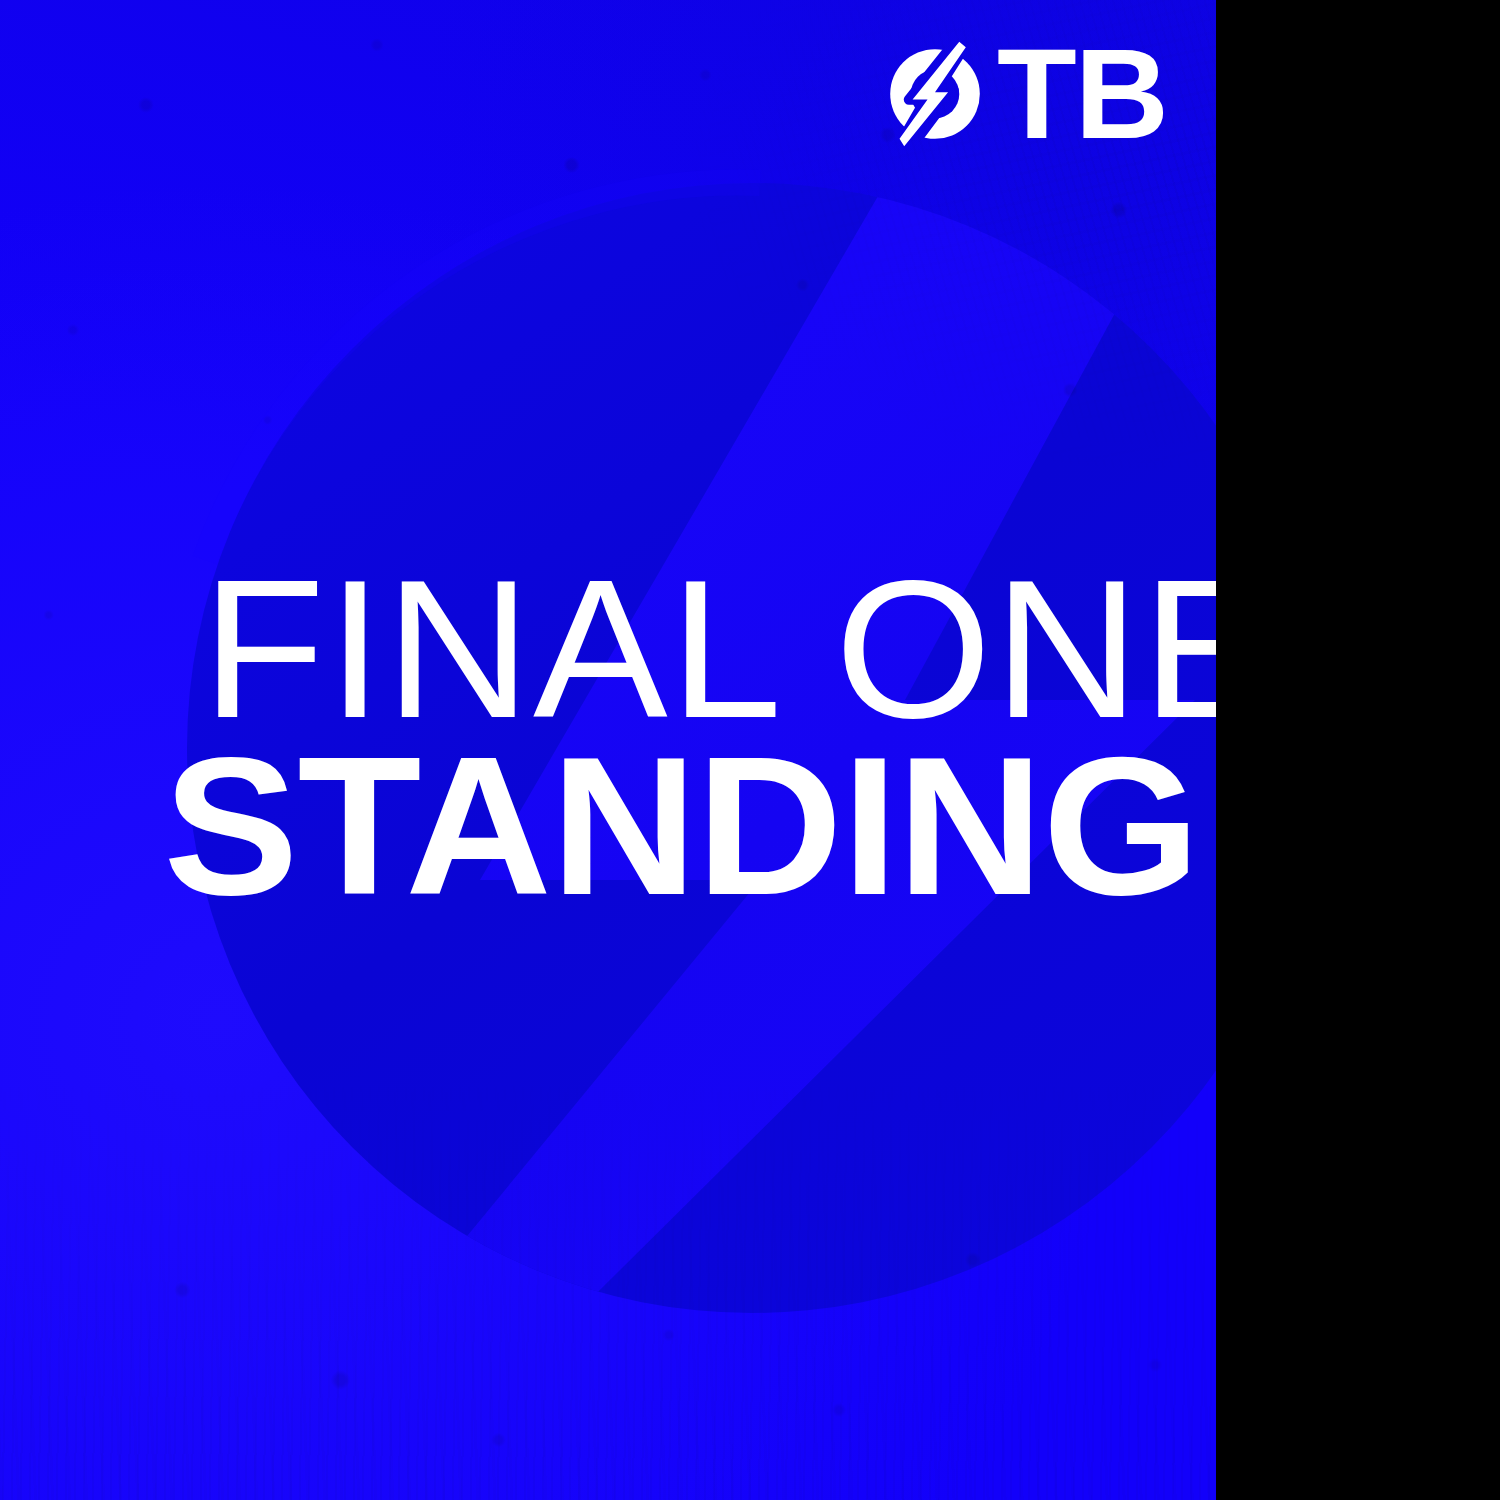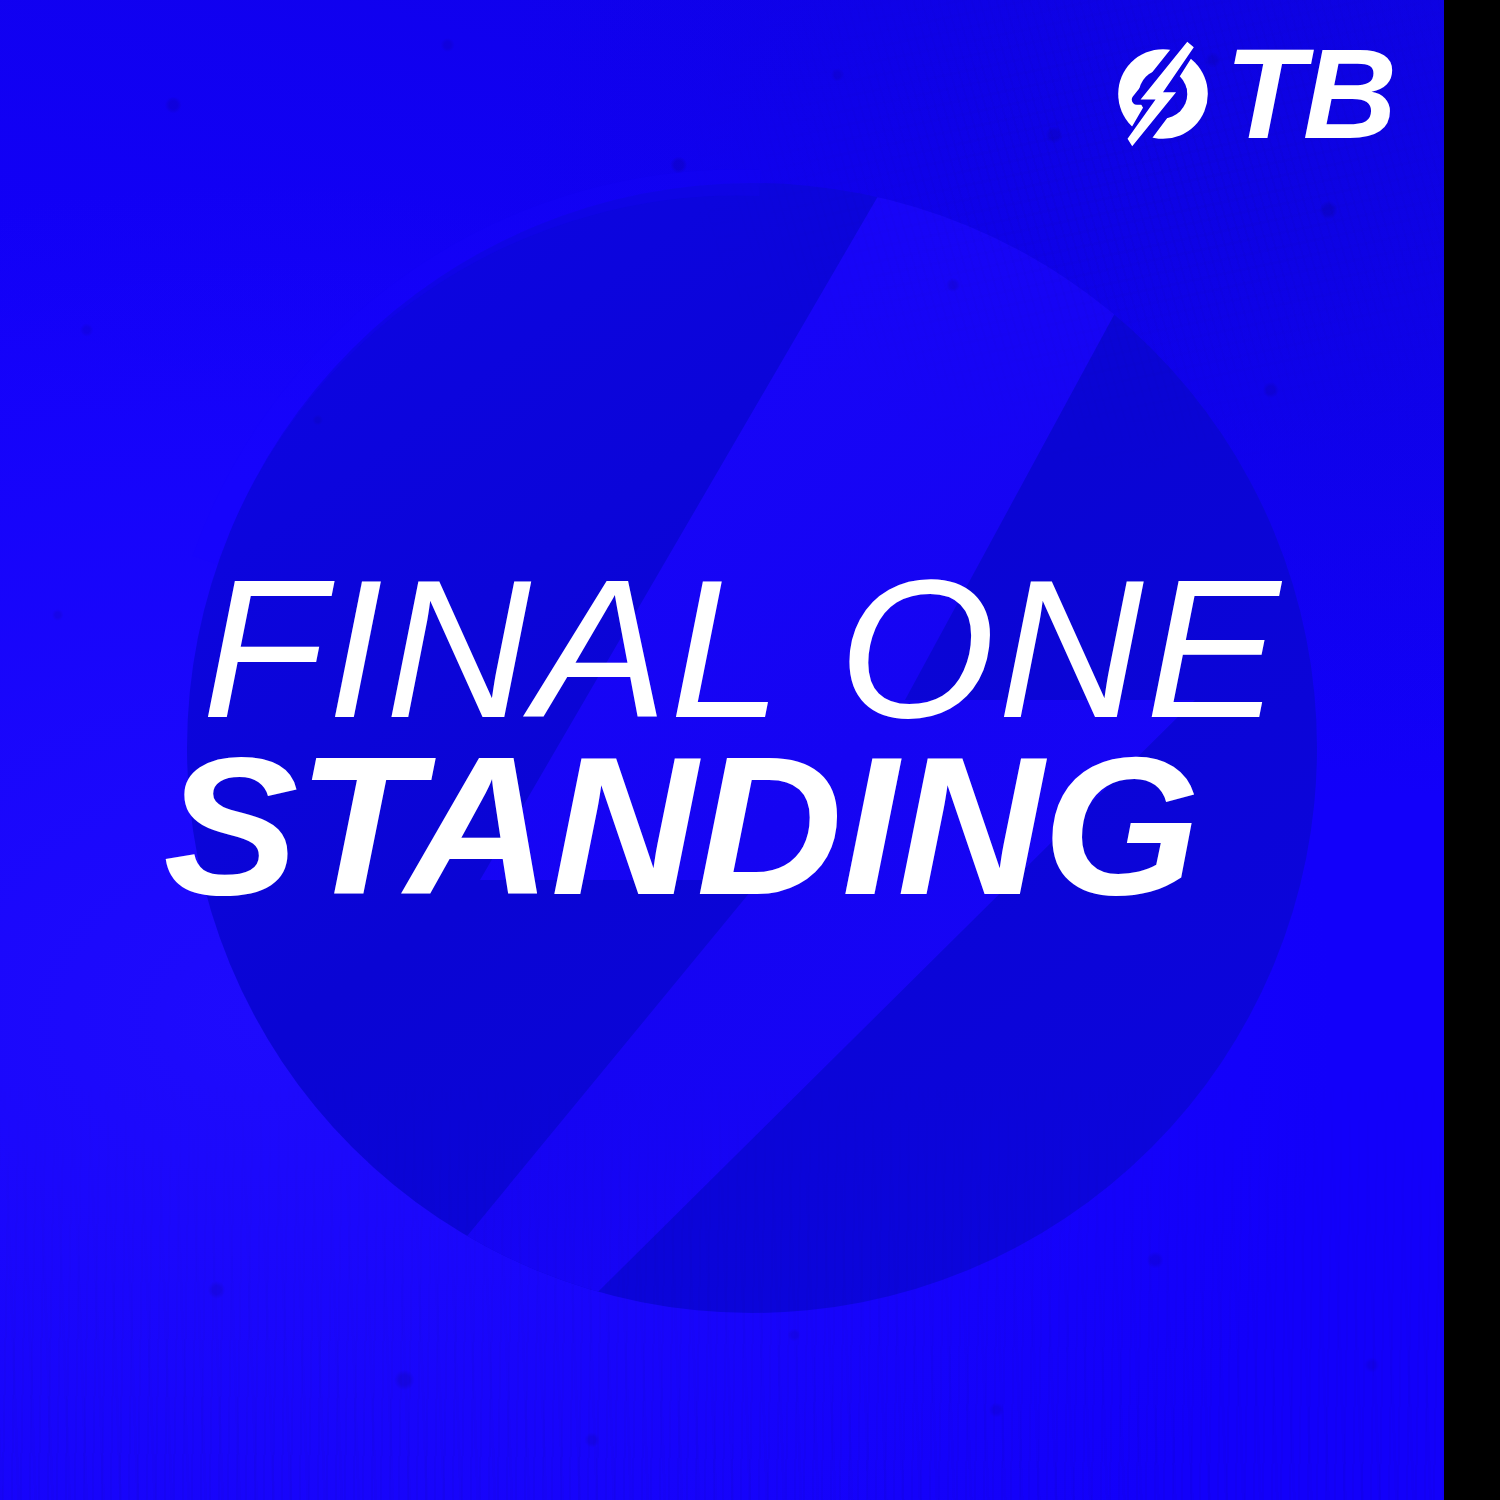--- a/index.html
+++ b/index.html
@@ -3,26 +3,25 @@
 <meta charset="utf-8">
 <title>Final One Standing</title>
 <style>
   html, body {
     margin: 0;
     padding: 0;
     background: #000;
   }
   #cover {
     position: relative;
-    width: 1444px;
+    width: 1216px;
     height: 1500px;
     overflow: hidden;
     background: #0f172a;
     font-family: "Liberation Sans", "DejaVu Sans", sans-serif;
-    font-style: italic;
     -webkit-font-smoothing: antialiased;
   }
 
   
   .bg-base {
     position: absolute;
     inset: 0;
     background: #1200fa;
   }
   .bg-sheen {

